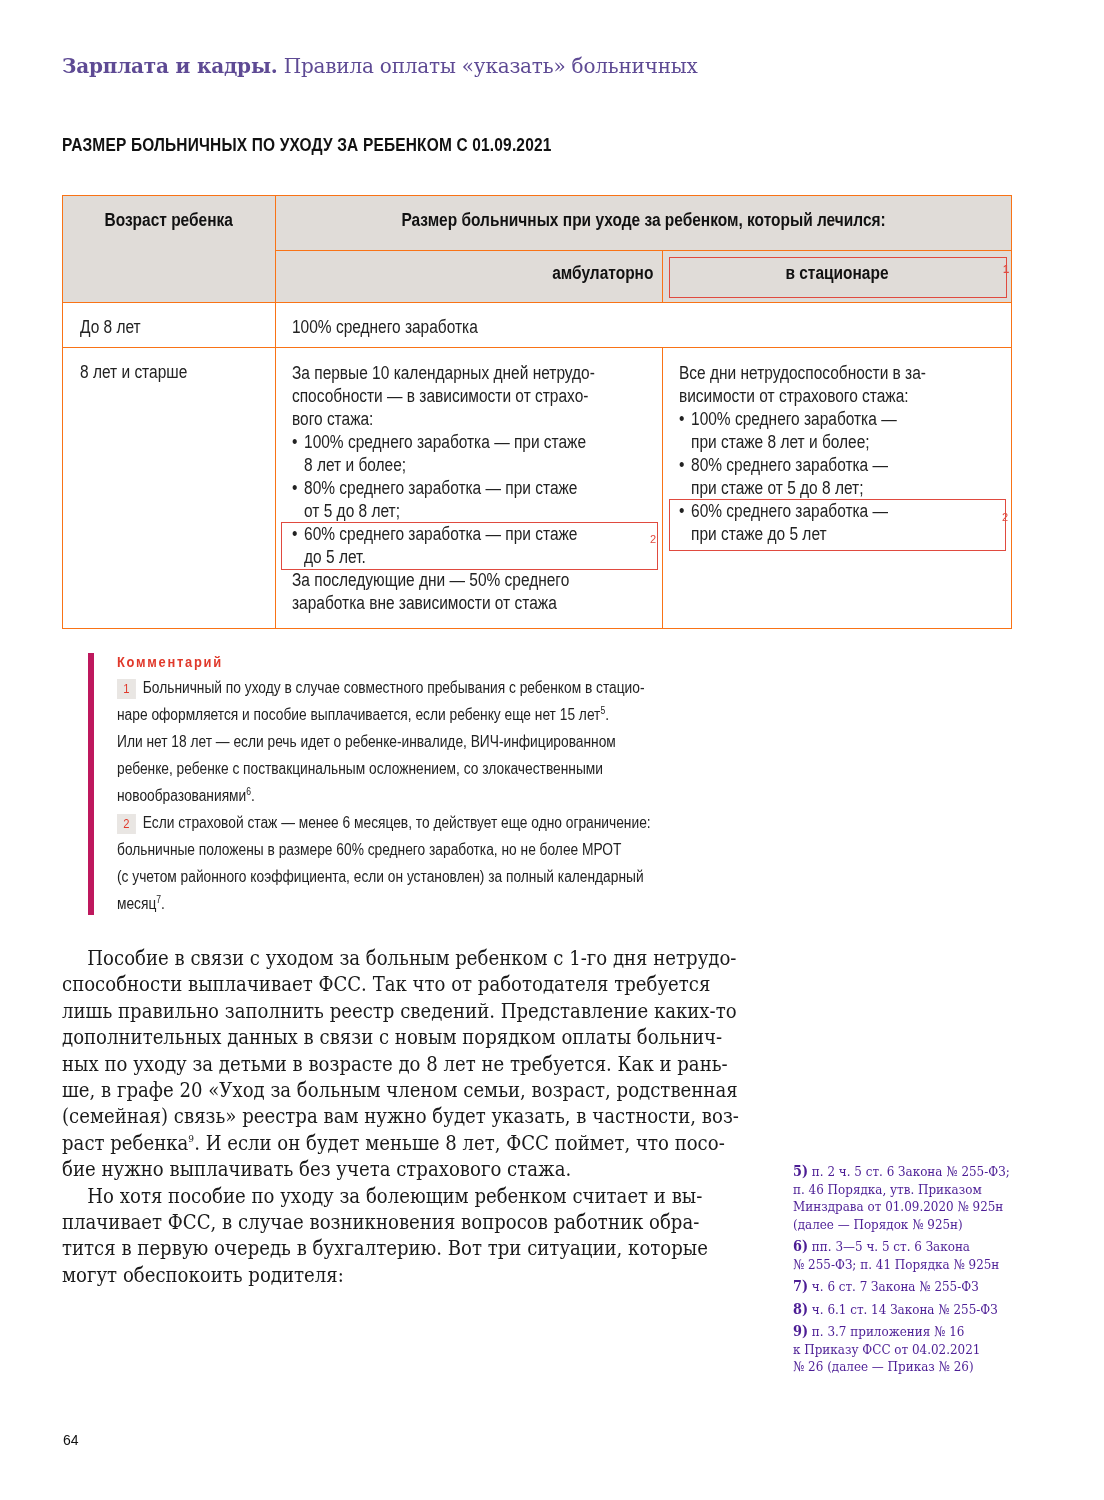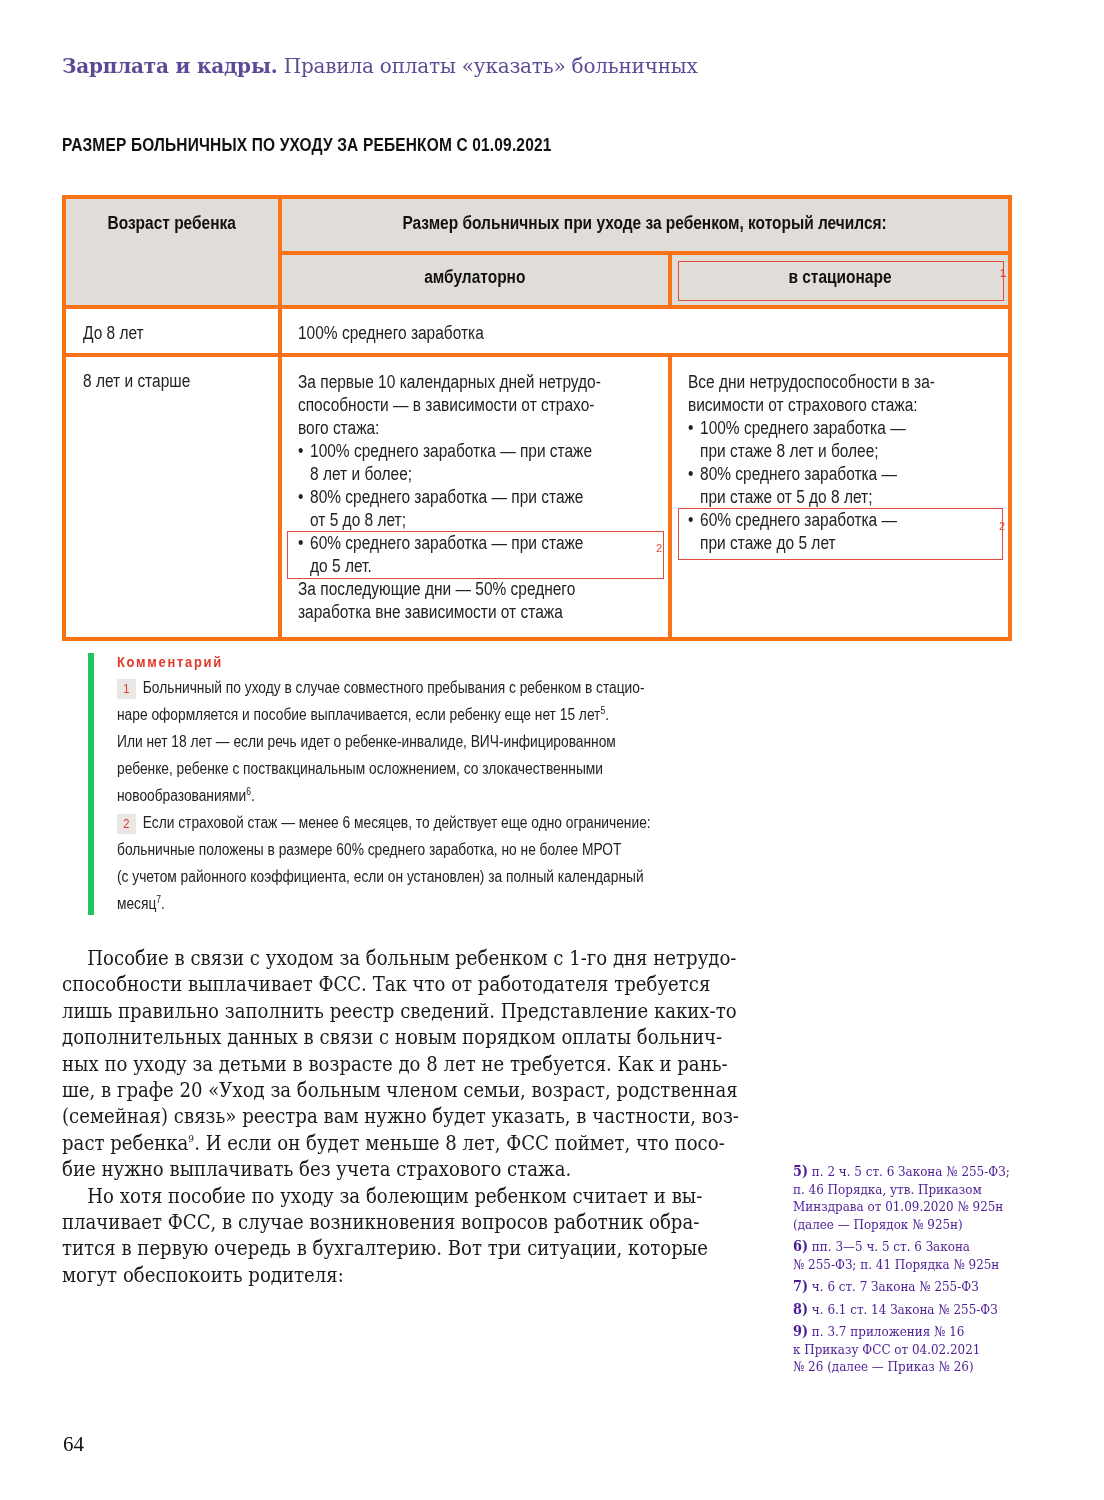--- a/index.html
+++ b/index.html
@@ -21,53 +21,53 @@
       font-size: 18px; letter-spacing: 0.2px; color: #111;
       transform: scaleX(0.86); transform-origin: left top;
     }
 
     table.rates {
       position: absolute; left: 62px; top: 195px; width: 950px;
       border-collapse: collapse;
       font-family: "Liberation Sans", sans-serif; font-size: 18px; color: #222;
     }
     table.rates td, table.rates th {
-      border: 4px solid #f97316; vertical-align: top;
+      border: 1px solid #f97316; vertical-align: top;
     }
     table.rates th {
       background: #e0dcd8; font-weight: bold; color: #111; font-size: 18px;
     }
     .cond { display: inline-block; transform: scaleX(0.86); transform-origin: left top; white-space: nowrap; }
     .cond-c { display: inline-block; transform: scaleX(0.86); transform-origin: center top; white-space: nowrap; }
 
     th.h-age { width: 212px; height: 92px; padding: 14px 0 0 0; text-align: center; }
     th.h-main { height: 32px; padding: 14px 0 0 0; text-align: center; }
     th.h-sub { height: 32px; padding: 12px 0 0 0; text-align: center; position: relative; }
-    th.h-amb { width: 386px; }
+    th.h-amb { width: 386px; text-align: right; }
     td.age { padding: 14px 0 0 17px; height: 30px; }
     td.full { padding: 14px 0 0 16px; }
     td.cell { padding: 14px 14px 8px 16px; line-height: 23px; position: relative; }
     td.cell.right { padding-left: 16px; }
     .row2 td { height: 258px; }
 
     .para { white-space: nowrap; }
     .bul { position: relative; padding-left: 14px; white-space: nowrap; }
     .bul::before { content: "\2022"; position: absolute; left: 0; top: 0; }
 
     .hl-box {
       position: absolute; border: 1.5px solid #e04a3f; border-top-width: 1px;
     }
     .hl-num {
       position: absolute; font-family: "Liberation Sans", sans-serif;
       font-size: 11px; color: #e04a3f;
     }
 
     .comment {
       position: absolute; left: 88px; top: 653px; width: 660px; height: 262px;
-      border-left: 6px solid #22c55e; padding-left: 23px;
+      border-left: 6px solid #be185d; padding-left: 23px;
       font-family: "Liberation Sans", sans-serif; font-size: 16px; color: #222;
       line-height: 27px;
     }
     .comment-title {
       color: #e0392b; font-weight: bold; font-size: 15px; letter-spacing: 2px;
       line-height: 18px; margin-bottom: 3px;
       transform: scaleX(0.86); transform-origin: left top;
     }
     .comment-line { white-space: nowrap; transform: scaleX(0.86); transform-origin: left top; width: 760px; }
     .num-badge {
@@ -87,21 +87,21 @@
     .footnotes {
       position: absolute; left: 793px; top: 1163px; width: 240px;
       font-family: "DejaVu Serif", serif; font-size: 13px; color: #4c1d95; line-height: 17.5px;
     }
     .fn { margin-bottom: 5px; }
     .fn-line { white-space: nowrap; transform: scaleX(0.92); transform-origin: left top; width: 260px; }
     .fn-num { font-weight: bold; font-size: 14px; }
 
     .page-number {
       position: absolute; left: 63px; top: 1432px;
-      font-family: Liberation Serif, serif; font-size: 21px; color: #111;
+      font-family: Liberation Sans, sans-serif; font-size: 14px; color: #111;
     }
   </style>
 </head>
 <body>
 
 <div class="running-head">
   <span class="section">Зарплата и кадры.</span>
   <span class="topic">Правила оплаты «указать» больничных</span>
 </div>
 

